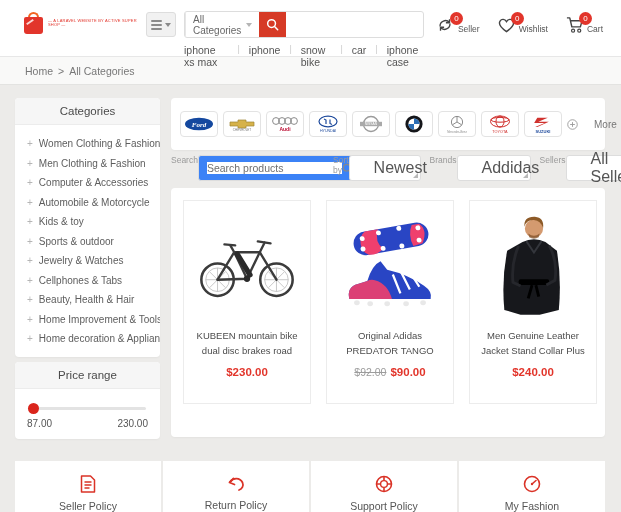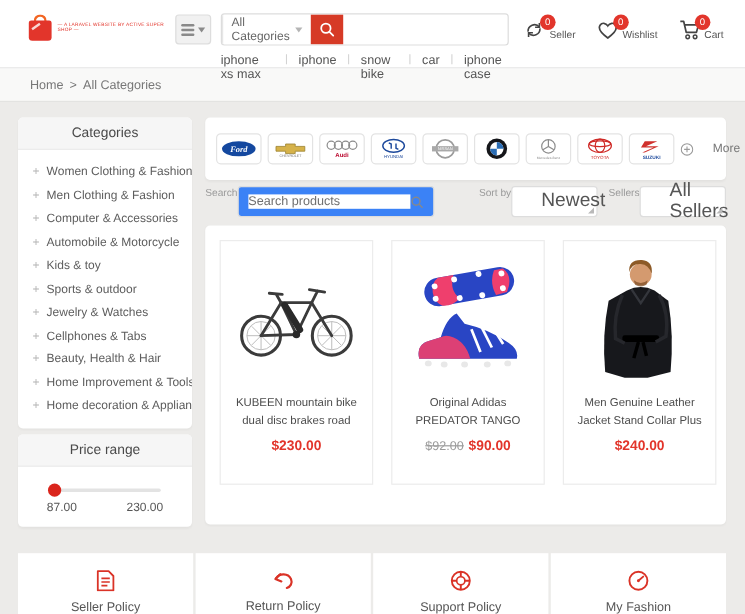--- a/index.html
+++ b/index.html
@@ -45,21 +45,21 @@
 
   
   .main { display:flex; padding:13px 16px 0 15px; gap:11px; }
   .sidebar { width:145px; flex:none; }
   .card { background:#fff; border-radius:4px; box-shadow:0 1px 2px rgba(0,0,0,.04); overflow:hidden; }
   .card-head { background:#f6f6f6; border-bottom:1px solid #ececec; height:27px; display:flex; align-items:center; justify-content:center; font-size:11.5px; color:#4a4a4a; }
   .cat-list { padding:9px 12px 8px; }
   .cat-item { display:flex; align-items:center; font-size:10px; color:#5d5d5d; height:19.5px; cursor:pointer; white-space:nowrap; }
   .cat-plus { color:#b5b5b5; margin-right:6px; font-size:10px; }
   .price-card { margin-top:5px; }
-  .price-body { padding:14px 24px 10px; }
+  .price-body { padding:14px 12px 10px; }
   .slider-track { position:relative; height:3px; background:#e3e3e3; border-radius:2px; margin:4px 2px 8px; }
   .slider-handle { position:absolute; left:-1px; top:-4px; width:11px; height:11px; background:#da251c; border-radius:50%; cursor:pointer; }
   .price-vals { display:flex; justify-content:space-between; font-size:10px; color:#555; }
 
   .content { flex:1; min-width:0; }
   .brands { background:#fff; border-radius:4px; box-shadow:0 1px 2px rgba(0,0,0,.04); display:flex; align-items:center; padding:6px 9px; height:52px; }
   .brand-card { width:38px; height:26px; border:1px solid #e3e3e3; border-radius:4px; background:#fff; display:flex; align-items:center; justify-content:center; margin-right:5px; cursor:pointer; flex:none; overflow:hidden; }
   .more-link { margin-left:auto; display:flex; align-items:center; gap:16px; font-size:10px; color:#777; cursor:pointer; padding-right:3px; }
 
   .filters { display:flex; margin-top:5px; align-items:flex-end; }
@@ -338,20 +338,27 @@
               <circle cx="6" cy="6" r="4.2" fill="none" stroke="#888" stroke-width="1.5"></circle>
               <line x1="9.2" y1="9.2" x2="12.4" y2="12.4" stroke="#888" stroke-width="1.5" stroke-linecap="round"></line>
             </svg>
           </div>
         </div>
         <div class="f-selects">
           <div class="f-group">
             <span class="f-label">Sort by</span>
             <div class="f-select w72">
               <span>Newest</span>
+              <span class="sel-corner"></span>
+            </div>
+          </div>
+          <div class="f-group">
+            <span class="f-label">Brands</span>
+            <div class="f-select w74">
+              <span>Addidas</span>
               <span class="sel-corner"></span>
             </div>
           </div>
           <div class="f-group">
             <span class="f-label">Sellers</span>
             <div class="f-select w72">
               <span>All Sellers</span>
               <span class="sel-corner"></span>
             </div>
           </div>

